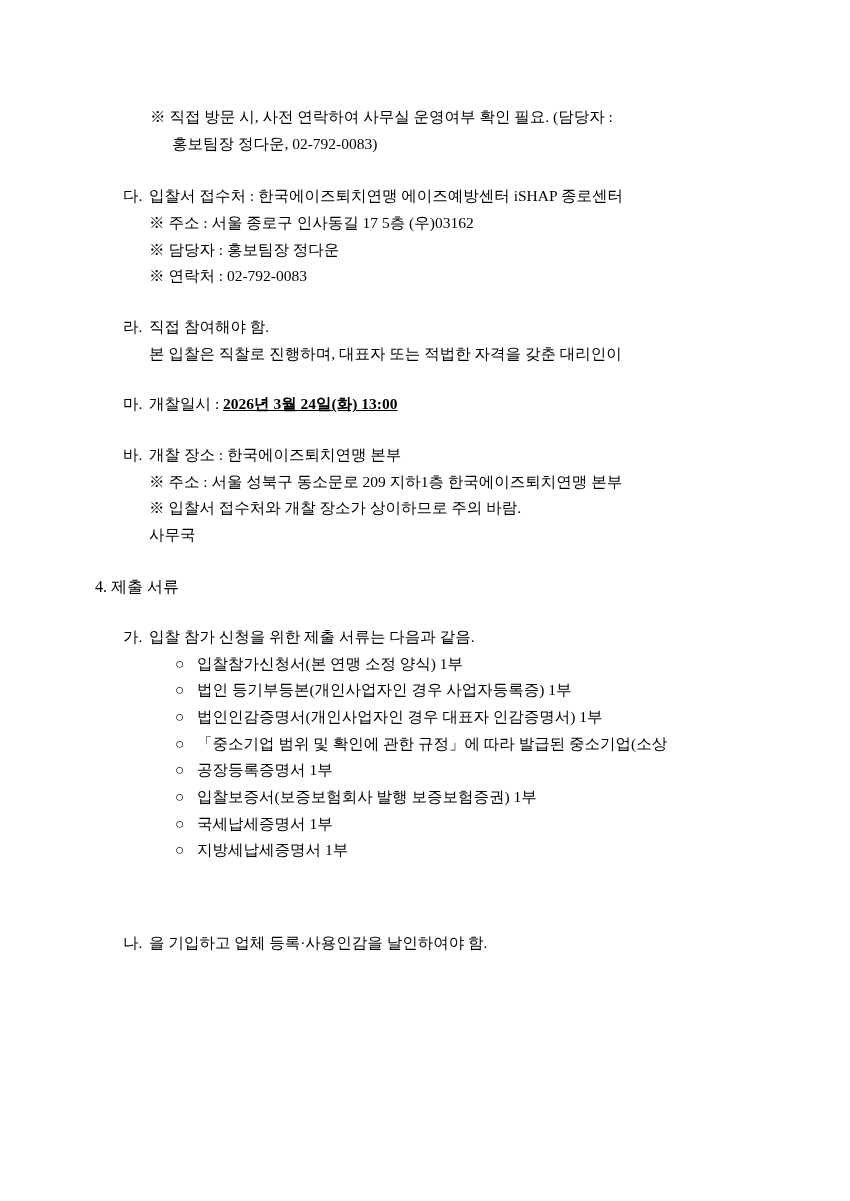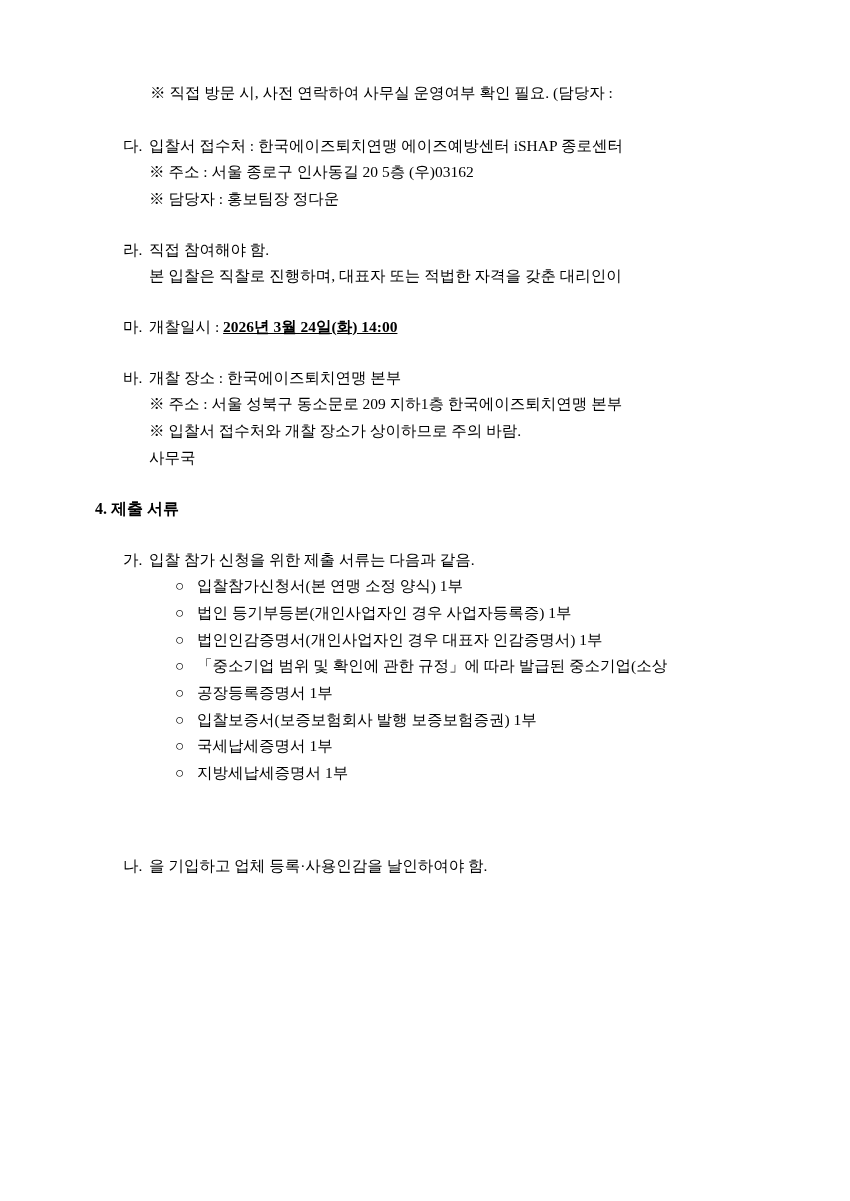--- a/index.html
+++ b/index.html
@@ -12,21 +12,21 @@
     height: 1201px;
     font-family: "Liberation Serif", "DejaVu Serif", serif;
     color: #000000;
     position: relative;
     overflow: hidden;
   }
   .page {
     box-sizing: border-box;
     width: 766px;
     height: 1201px;
-    padding: 80px 95px 60px 95px;
+    padding: 104px 95px 60px 95px;
     position: relative;
   }
   
   .blk {
     font-size: 15.5px;
     line-height: 1.72;
   }
   .note-block {
     margin-left: 55px;
     margin-bottom: 26px;
@@ -57,21 +57,21 @@
   }
   .item .body .ln {
     display: block;
     white-space: pre-wrap;
   }
   .underline-bold {
     font-weight: bold;
     text-decoration: underline;
   }
   .section-title {
-    font-weight: bold;
+    font-weight: normal;
     font-size: 16px;
     margin-bottom: 22px;
     margin-left: 0;
   }
   .circle-list {
     margin-left: 26px;
   }
   .circle-list .ci {
     display: block;
     white-space: pre-wrap;
@@ -85,43 +85,45 @@
   }
   .spacer-md { height: 18px; }
 </style>
 </head>
 <body>
 
 <div class="page">
 
   <div class="blk note-block">
     <span class="ln">※ 직접 방문 시, 사전 연락하여 사무실 운영여부 확인 필요. (담당자 :</span>
+    <span class="ln hang">홍보팀장 정다운, 02-792-0083)</span>
   </div>
 
   <div class="blk item">
     <span class="marker">다.</span>
     <div class="body">
       <span class="ln">입찰서 접수처 : 한국에이즈퇴치연맹 에이즈예방센터 iSHAP 종로센터</span>
-      <span class="ln">※ 주소 : 서울 종로구 인사동길 20 5층 (우)03162</span>
+      <span class="ln">※ 주소 : 서울 종로구 인사동길 17 5층 (우)03162</span>
       <span class="ln">※ 담당자 : 홍보팀장 정다운</span>
+      <span class="ln">※ 연락처 : 02-792-0083</span>
     </div>
   </div>
 
   <div class="blk item">
     <span class="marker">라.</span>
     <div class="body">
       <span class="ln">직접 참여해야 함.</span>
       <span class="ln">본 입찰은 직찰로 진행하며, 대표자 또는 적법한 자격을 갖춘 대리인이</span>
     </div>
   </div>
 
   <div class="blk item">
     <span class="marker">마.</span>
     <div class="body">
-      <span class="ln"><span>개찰일시 : </span><span class="underline-bold">2026년 3월 24일(화) 14:00</span></span>
+      <span class="ln"><span>개찰일시 : </span><span class="underline-bold">2026년 3월 24일(화) 13:00</span></span>
     </div>
   </div>
 
   <div class="blk item">
     <span class="marker">바.</span>
     <div class="body">
       <span class="ln">개찰 장소 : 한국에이즈퇴치연맹 본부</span>
       <span class="ln">※ 주소 : 서울 성북구 동소문로 209 지하1층 한국에이즈퇴치연맹 본부</span>
       <span class="ln">※ 입찰서 접수처와 개찰 장소가 상이하므로 주의 바람.</span>
       <span class="ln">사무국</span>

